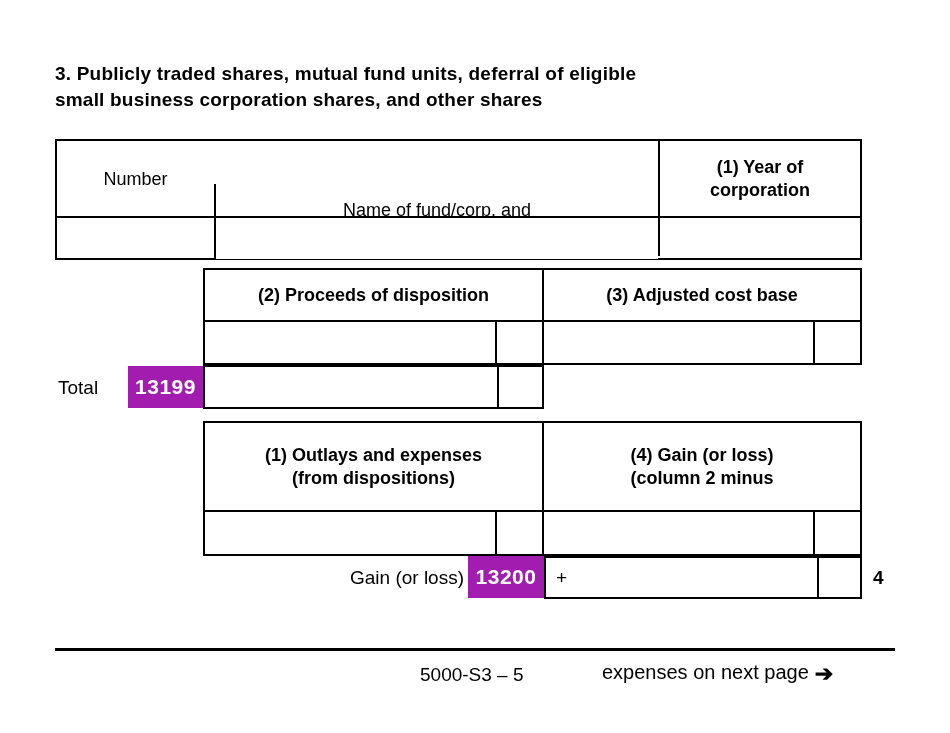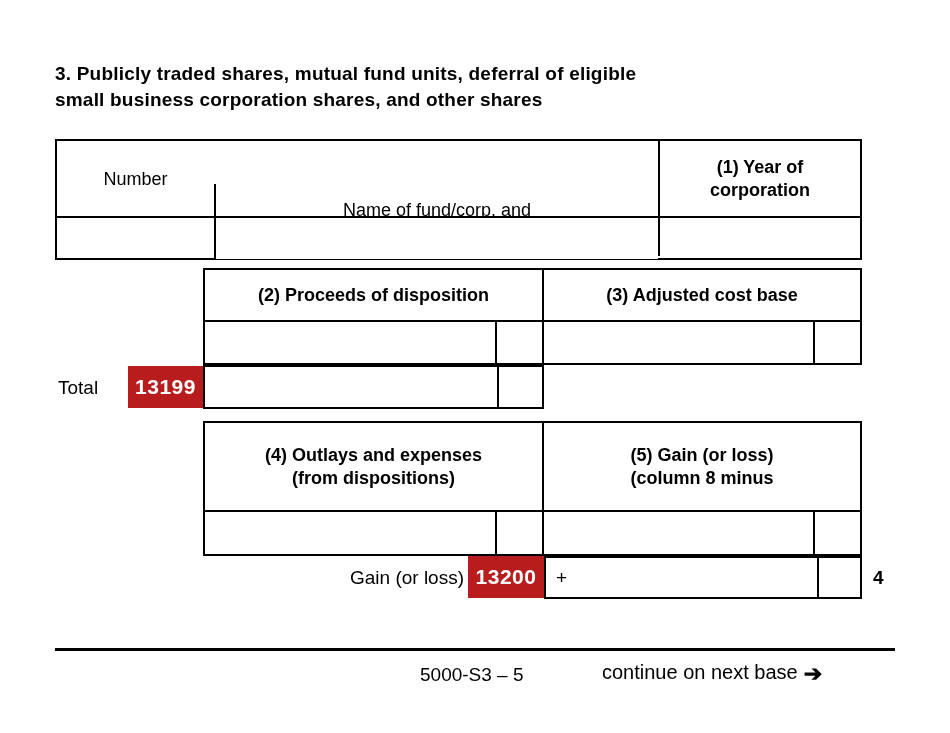--- a/index.html
+++ b/index.html
@@ -62,21 +62,21 @@
     font-size: 18px;
     line-height: 24px;
   }
   .bl { border-left: 2px solid #000; }
   .bt { border-top: 2px solid #000; }
 
   
   .codebox {
     position: absolute;
     box-sizing: border-box;
-    background: #b91c1c;
+    background: #a21caf;
     color: #fff;
     font-size: 21px;
     font-weight: bold;
     display: flex;
     align-items: center;
     justify-content: center;
     letter-spacing: 0.5px;
   }
 
   
@@ -218,27 +218,27 @@
     <span>Total</span>
   </div>
 
   <div class="codebox" style="left:128px; top:366px; width:75px; height:42px;">
     <span>13199</span>
   </div>
 
   <div class="tbl" style="left:203px; top:421px; width:659px; height:135px;">
 
     <div class="cell hdr" style="left:0px; top:0px; width:337px; height:87px; flex-direction:column;">
-      <span>(4) Outlays and expenses</span>
+      <span>(1) Outlays and expenses</span>
       <span>(from dispositions)</span>
     </div>
 
     <div class="cell hdr bl" style="left:337px; top:0px; width:318px; height:87px; flex-direction:column;">
-      <span>(5) Gain (or loss)</span>
-      <span>(column 8 minus</span>
+      <span>(4) Gain (or loss)</span>
+      <span>(column 2 minus</span>
     </div>
 
     <div class="cell bt" style="left:0px; top:87px; width:290px; height:44px;">
       <span></span>
     </div>
 
     <div class="cell bt bl" style="left:290px; top:87px; width:47px; height:44px;">
       <span></span>
     </div>
 
@@ -276,17 +276,17 @@
     <span>4</span>
   </div>
 
   <div class="footer-rule"></div>
 
   <div class="footer-form-id">
     <span>5000-S3 – 5</span>
   </div>
 
   <div class="footer-continue">
-    <span>continue on next base</span>
+    <span>expenses on next page</span>
     <span class="arrow-icon">➔</span>
   </div>
 
 </div>
 
 </body></html>

